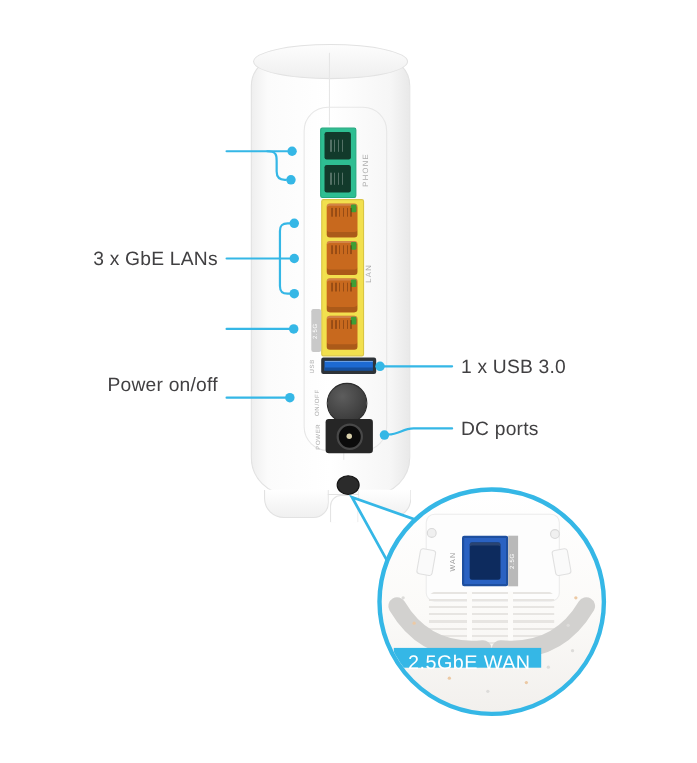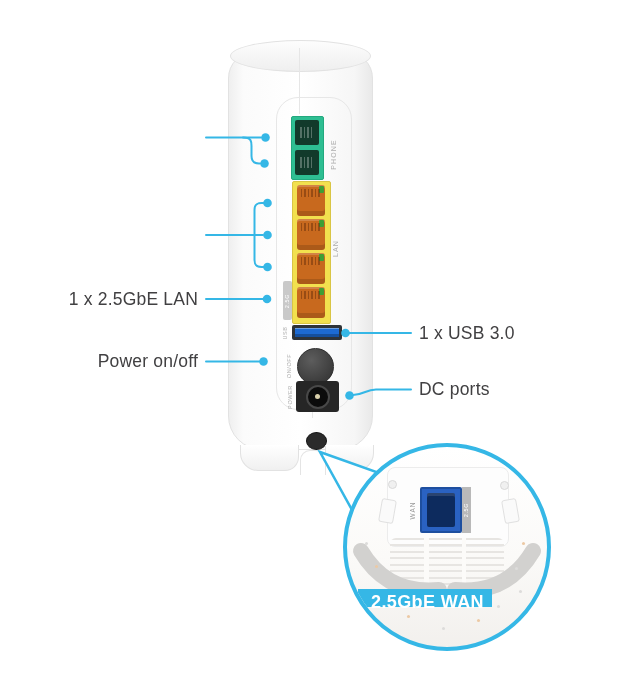--- a/index.html
+++ b/index.html
@@ -63,21 +63,21 @@
   .vwrap.white span{color:#fff;}
   .mk-phone{left:327px;top:128px;width:12px;height:52px;}
   .mk-lan{left:329px;top:232px;width:12px;height:32px;}
   .mk-usb{left:280px;top:325px;width:10px;height:15px;}
   .mk-onoff{left:284px;top:347px;width:10px;height:37px;}
   .mk-power{left:285px;top:381px;width:10px;height:31px;}
 
   
   .call-label{color:var(--text-dark);font-size:17.5px;letter-spacing:.2px;line-height:22px;z-index:5;}
   .lbl-left{left:40px;width:158px;text-align:right;}
-  .lbl-fxs{top:126px}.lbl-lans{top:224px}.lbl-lan25{top:288px}.lbl-pwr{top:350px}
+  .lbl-fxs{top:126px}.lbl-lans{top:224px}.lbl-lan25{top:288px}.lbl-pwr{top:338px}
   .lbl-right{left:419px;}
   .lbl-usb{top:322px}.lbl-dc{top:378px}
 
   
   .overlay{left:0;top:0;width:634px;height:694px;pointer-events:none;z-index:3;}
   .callout{stroke:var(--accent-blue);stroke-width:2;fill:none;stroke-linecap:round;}
   .dot{fill:var(--accent-blue);stroke:none;}
   .pointer{fill:#ffffff;stroke:var(--accent-blue);stroke-width:2.5;}
 
   
@@ -98,21 +98,21 @@
   .tab{position:absolute;width:13px;height:22px;background:#fafafa;border:1px solid #e0e0e0;border-radius:3px;}
   .tab-l{left:33px;top:52px;transform:rotate(10deg);}
   .tab-r{left:156px;top:52px;transform:rotate(-10deg);}
   .vents{left:43px;top:91px;width:114px;height:54px;border-radius:6px;
     background:
       linear-gradient(90deg,rgba(255,255,255,0) 0 30%,#fcfbf9 30% 34%,rgba(255,255,255,0) 34% 63%,#fcfbf9 63% 67%,rgba(255,255,255,0) 67%),
       repeating-linear-gradient(180deg,#e7e5e2 0 2px,transparent 2px 6.5px);}
   .inset-svg{left:0;top:0;width:200px;height:200px;}
   .foot-arc{stroke:var(--foot-gray);stroke-width:16;fill:none;stroke-linecap:round;}
   .banner{left:11px;top:142px;width:134px;height:18px;background:var(--accent-blue);
-    color:#fff;font-size:18px;line-height:27px;padding-left:13px;letter-spacing:.4px;box-sizing:border-box;font-weight:bold;}
+    color:#fff;font-size:18px;line-height:27px;padding-left:13px;letter-spacing:.4px;box-sizing:border-box;}
   .spk{position:absolute;width:3px;height:3px;border-radius:50%;background:#ecc9a4;}
   .spk.g{background:#dddcda;}
 </style>
 </head>
 <body>
 
 <div class="stage">
 
   <div class="abs device-body"></div>
   <div class="abs device-cap"></div>
@@ -188,21 +188,21 @@
     <path class="callout" d="M206 299 H263"></path>
     <circle class="dot" cx="267" cy="299" r="4.3"></circle>
     <path class="callout" d="M206 361.5 H259.5"></path>
     <circle class="dot" cx="263.5" cy="361.5" r="4.3"></circle>
     <path class="callout" d="M349 333 H411"></path>
     <circle class="dot" cx="345.5" cy="333" r="4.3"></circle>
     <path class="callout" d="M353 395 C363 395 366 389.5 376 389.5 H411"></path>
     <circle class="dot" cx="349.5" cy="395.5" r="4.3"></circle>
   </svg>
 
-  <div class="abs call-label lbl-left lbl-lan25">1 x 2.5GbE LAN</div>
+  <div class="abs call-label lbl-left lbl-lans">3 x GbE LANs</div>
   <div class="abs call-label lbl-left lbl-pwr">Power on/off</div>
   <div class="abs call-label lbl-right lbl-usb">1 x USB 3.0</div>
   <div class="abs call-label lbl-right lbl-dc">DC ports</div>
 
   <div class="abs inset">
     <div class="abs inset-panel"></div>
     <div class="screw sc1"></div>
     <div class="screw sc2"></div>
     <div class="tab tab-l"></div>
     <div class="tab tab-r"></div>

